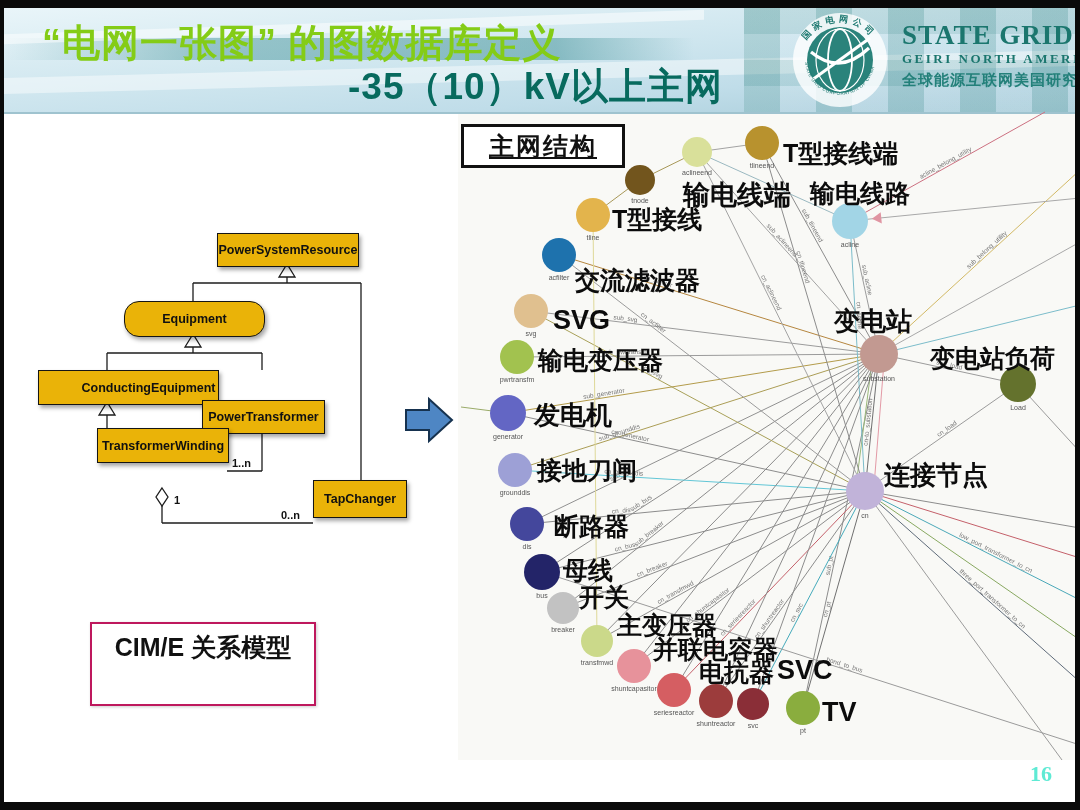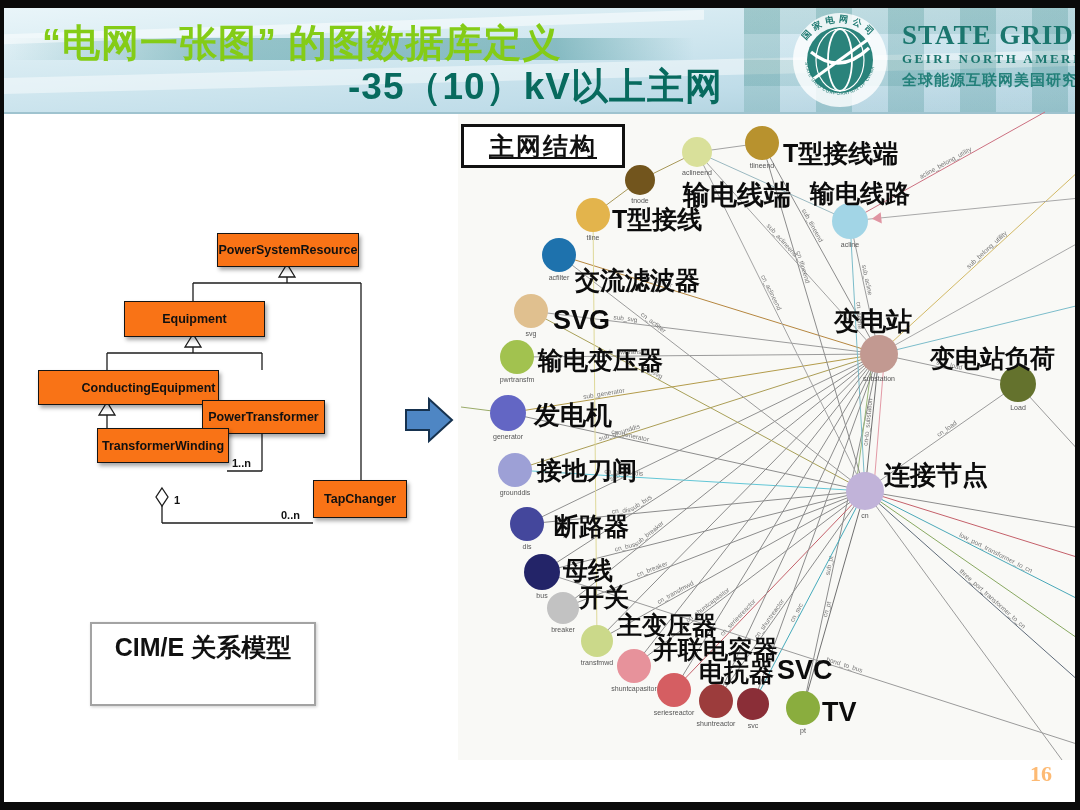--- a/index.html
+++ b/index.html
@@ -22,24 +22,24 @@
   .logosvg{left:788px;top:8px;z-index:6;}
   .brand{left:902px;top:20px;z-index:6;color:#1b766e;}
   .b1{font-family:"Liberation Serif",serif;font-weight:bold;font-size:27px;letter-spacing:1px;line-height:30px;white-space:nowrap;}
   .b2{font-family:"Liberation Serif",serif;font-weight:bold;font-size:13px;letter-spacing:2.5px;margin-top:1px;white-space:nowrap;}
   .b3{font-weight:bold;font-size:15px;letter-spacing:1px;margin-top:4px;color:#23807a;white-space:nowrap;}
   
   .graphbg{left:458px;top:113px;width:617px;height:647px;background:#f9f9f6;z-index:1;}
   svg.layer{left:0;top:0;z-index:5;pointer-events:none;}
   .legendbox{left:461px;top:124px;width:158px;height:38px;border:3px solid #111;background:#fff;display:flex;align-items:center;justify-content:center;font-size:25px;font-weight:bold;color:#111;z-index:8;letter-spacing:2px;text-decoration:underline;}
   
-  .umlbox{position:absolute;background:#f97316;border:1.6px solid #151515;box-shadow:2px 3px 4px rgba(0,0,0,.35);display:flex;align-items:center;justify-content:center;font-weight:bold;font-size:12.5px;color:#111;z-index:7;}
-  .cimbox{left:90px;top:622px;width:226px;height:84px;border:2px solid #a3a3a3;background:#fff;box-shadow:1px 1px 3px rgba(0,0,0,.2);text-align:center;font-weight:bold;font-size:25px;color:#111;z-index:8;padding-top:5px;box-sizing:border-box;}
+  .umlbox{position:absolute;background:#eab308;border:1.6px solid #151515;box-shadow:2px 3px 4px rgba(0,0,0,.35);display:flex;align-items:center;justify-content:center;font-weight:bold;font-size:12.5px;color:#111;z-index:7;}
+  .cimbox{left:90px;top:622px;width:226px;height:84px;border:2px solid #be185d;background:#fff;box-shadow:1px 1px 3px rgba(0,0,0,.2);text-align:center;font-weight:bold;font-size:25px;color:#111;z-index:8;padding-top:5px;box-sizing:border-box;}
   .cimbox div{line-height:37px;}
-  .pg{left:1030px;top:761px;font-family:"Liberation Serif",serif;font-weight:bold;font-size:22px;color:#fdba74;z-index:8;}
+  .pg{left:1030px;top:761px;font-family:"Liberation Serif",serif;font-weight:bold;font-size:22px;color:#5eead4;z-index:8;}
 </style>
 </head>
 <body>
 
 <div class="abs slide"></div>
 
 <div class="abs header"></div>
 <div class="abs hstripe"></div>
 <div class="abs hlight2"></div>
 <div class="abs hlight1"></div>
@@ -94,21 +94,21 @@
     <polygon points="107,402 99,415 115,415" fill="#fff" stroke="#1c1c1c" stroke-width="1.3"></polygon>
     <polygon points="262,402 268,411 262,420 256,411" fill="#fff" stroke="#1c1c1c" stroke-width="1.3"></polygon>
     <polygon points="162,488 168,497 162,506 156,497" fill="#fff" stroke="#1c1c1c" stroke-width="1.3"></polygon>
     <text x="274" y="419" font-size="11" font-weight="bold" fill="#111">1</text>
     <text x="232" y="467" font-size="11" font-weight="bold" fill="#111">1..n</text>
     <text x="174" y="504" font-size="11" font-weight="bold" fill="#111">1</text>
     <text x="281" y="519" font-size="11" font-weight="bold" fill="#111">0..n</text>
   </svg>
 <div id="uml-boxes">
     <div class="umlbox" style="left: 217px; top: 233px; width: 140px; height: 32px;">PowerSystemResource</div>
-    <div class="umlbox" style="left: 124px; top: 301px; width: 139px; height: 34px;">Equipment</div>
+    <div class="umlbox" style="left: 124px; top: 301px; width: 139px; height: 34px; border-radius: 15px;">Equipment</div>
     <div class="umlbox" style="left: 38px; top: 370px; width: 139px; height: 33px; padding-left: 40px;">ConductingEquipment</div>
     <div class="umlbox" style="left: 202px; top: 370px; width: 121px; height: 32px; margin-top: 30px;">PowerTransformer</div>
     <div class="umlbox" style="left: 97px; top: 428px; width: 130px; height: 33px; text-align: right;">TransformerWinding</div>
     <div class="umlbox" style="left: 313px; top: 480px; width: 92px; height: 36px;">TapChanger</div>
   </div>
 
 <svg id="graph-svg" class="abs layer" width="1080" height="810">
     <line x1="559" y1="255" x2="879" y2="354" stroke="#b5863f" stroke-width="1"></line>
     <text x="655" y="282.7" font-size="6.5" fill="#777" text-anchor="middle" transform="rotate(17.190760167691206 655 284.7)">sub_acfilter</text>
     <line x1="531" y1="311" x2="879" y2="354" stroke="#9b9b9b" stroke-width="1"></line>

